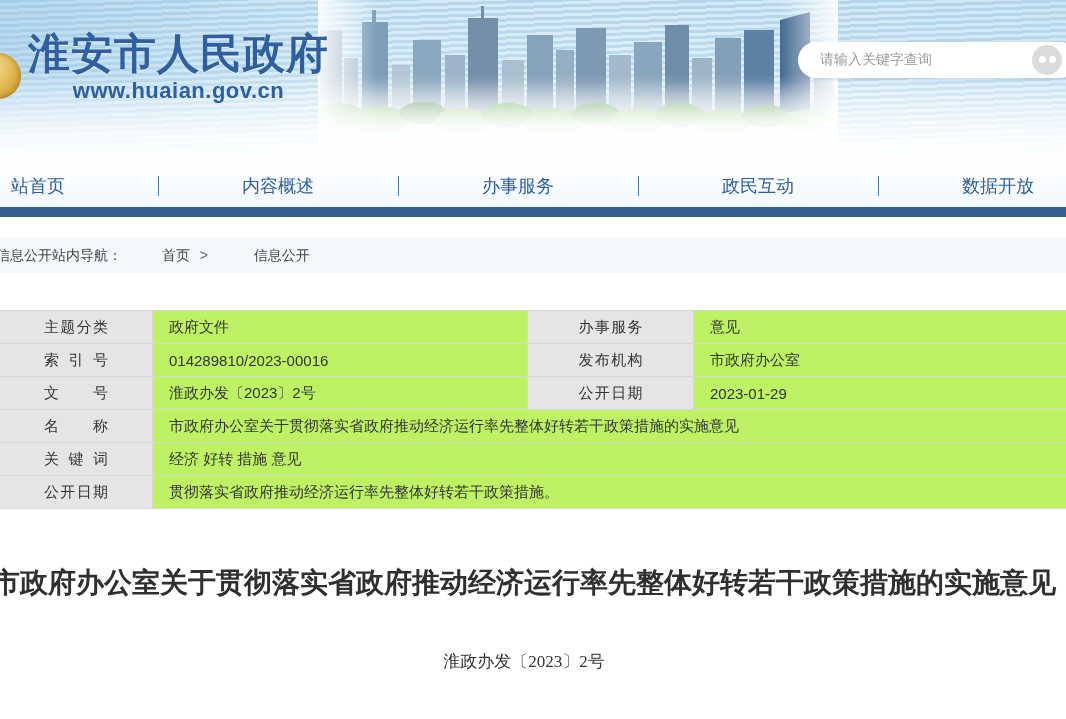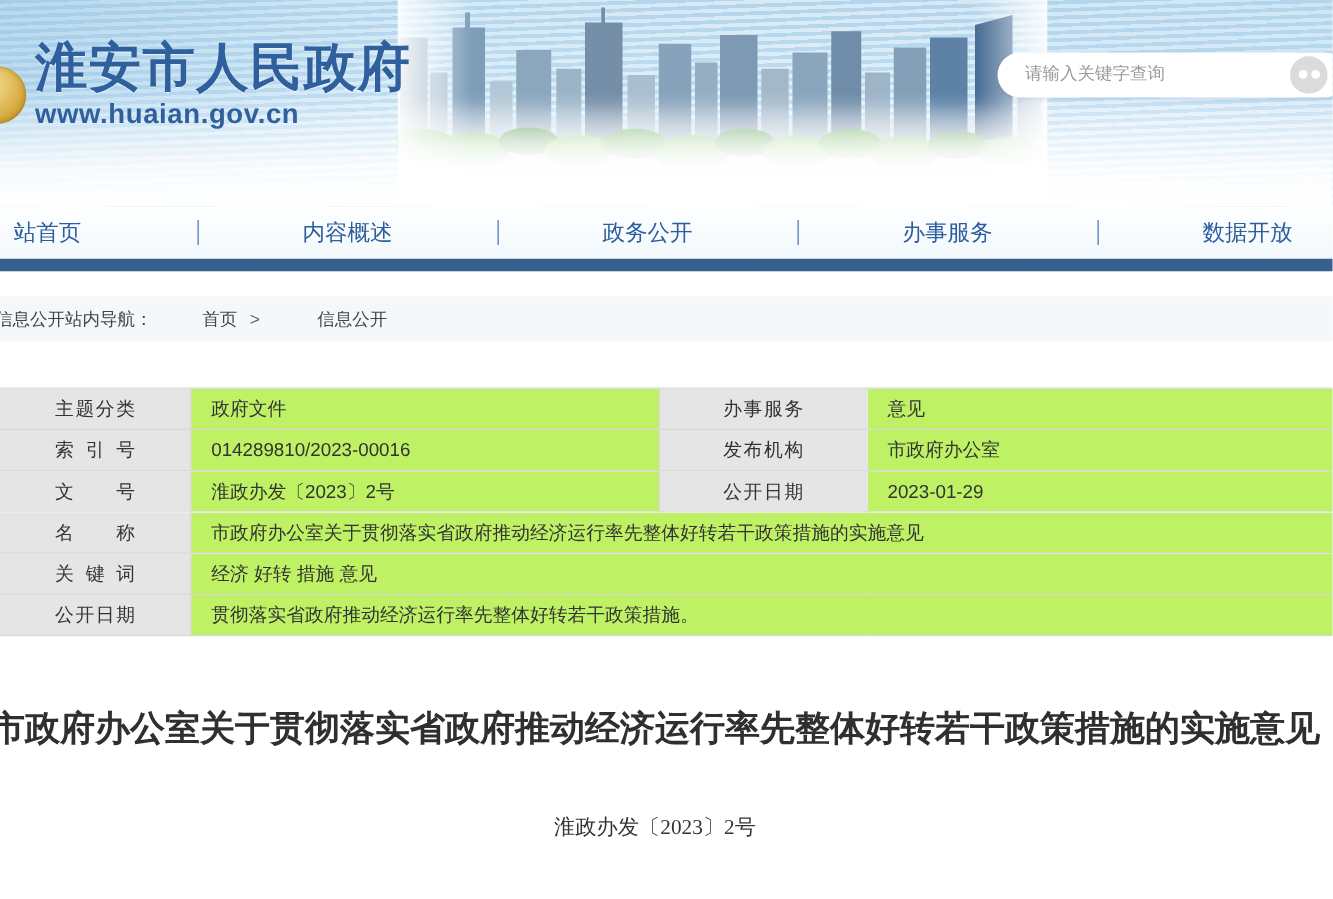--- a/index.html
+++ b/index.html
@@ -28,21 +28,21 @@
   .logo{
     width:46px;height:46px;border-radius:50%;margin-top:23px;flex:0 0 auto;
     background:radial-gradient(circle at 35% 32%, #f6e09a, #ddb44c 55%, #b8891f 95%);
     box-shadow:inset 0 0 4px rgba(120,80,0,.5);
   }
   .brand-text{margin-left:7px;}
   .site-name{
     font-size:42px;font-weight:bold;color:#2f5f9d;line-height:48px;letter-spacing:1px;
     text-shadow:0 1px 1px rgba(255,255,255,.7);white-space:nowrap;
   }
-  .site-url{font-size:22px;font-weight:bold;color:#2f5f9d;line-height:25px;letter-spacing:.5px;}
+  .site-url{font-size:22px;font-weight:bold;color:#2f5f9d;line-height:25px;letter-spacing:.5px;text-align:center;}
   .search-pill{
     position:absolute;left:880px;top:42px;width:280px;height:36px;z-index:3;
     background:#fff;border-radius:18px;box-shadow:0 1px 4px rgba(60,100,140,.18);
     display:flex;align-items:center;
   }
   .search-pill input{
     flex:1;border:0;outline:none;background:transparent;
     font-size:14px;color:#666;padding:0 12px 0 22px;
     font-family:Liberation Serif, serif;
   }
@@ -176,22 +176,22 @@
         <span class="robot">
           <i class="eye l"></i>
             <i class="eye r"></i>
         </span>
       </div>
     </header>
 
     <nav class="main-nav">
       <div class="nav-item">站首页</div>
       <div class="nav-item">内容概述</div>
-      <div class="nav-item">政务公开</div>
       <div class="nav-item">办事服务</div>
+      <div class="nav-item">政民互动</div>
       <div class="nav-item">数据开放</div>
     </nav>
     <div class="nav-strip"></div>
 
     <div class="crumb-band">
       <span>信息公开站内导航：</span>
       <a>首页</a>
       <span class="crumb-sep">&gt;</span>
       <a>信息公开</a>
     </div>

